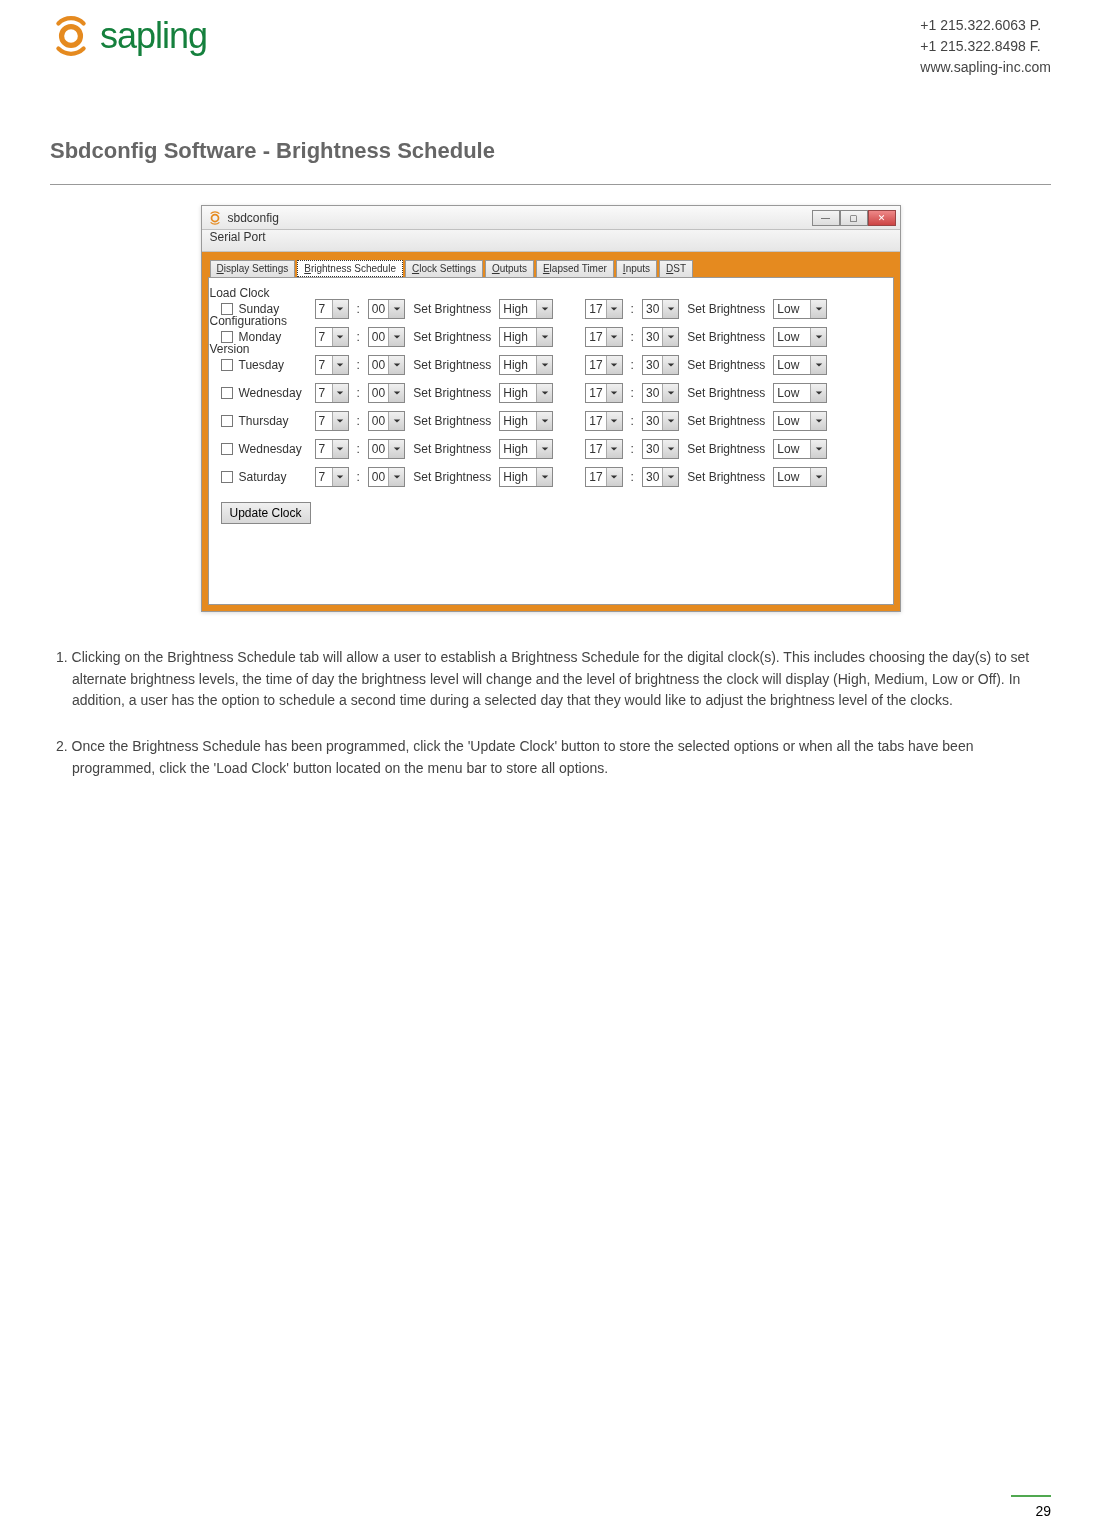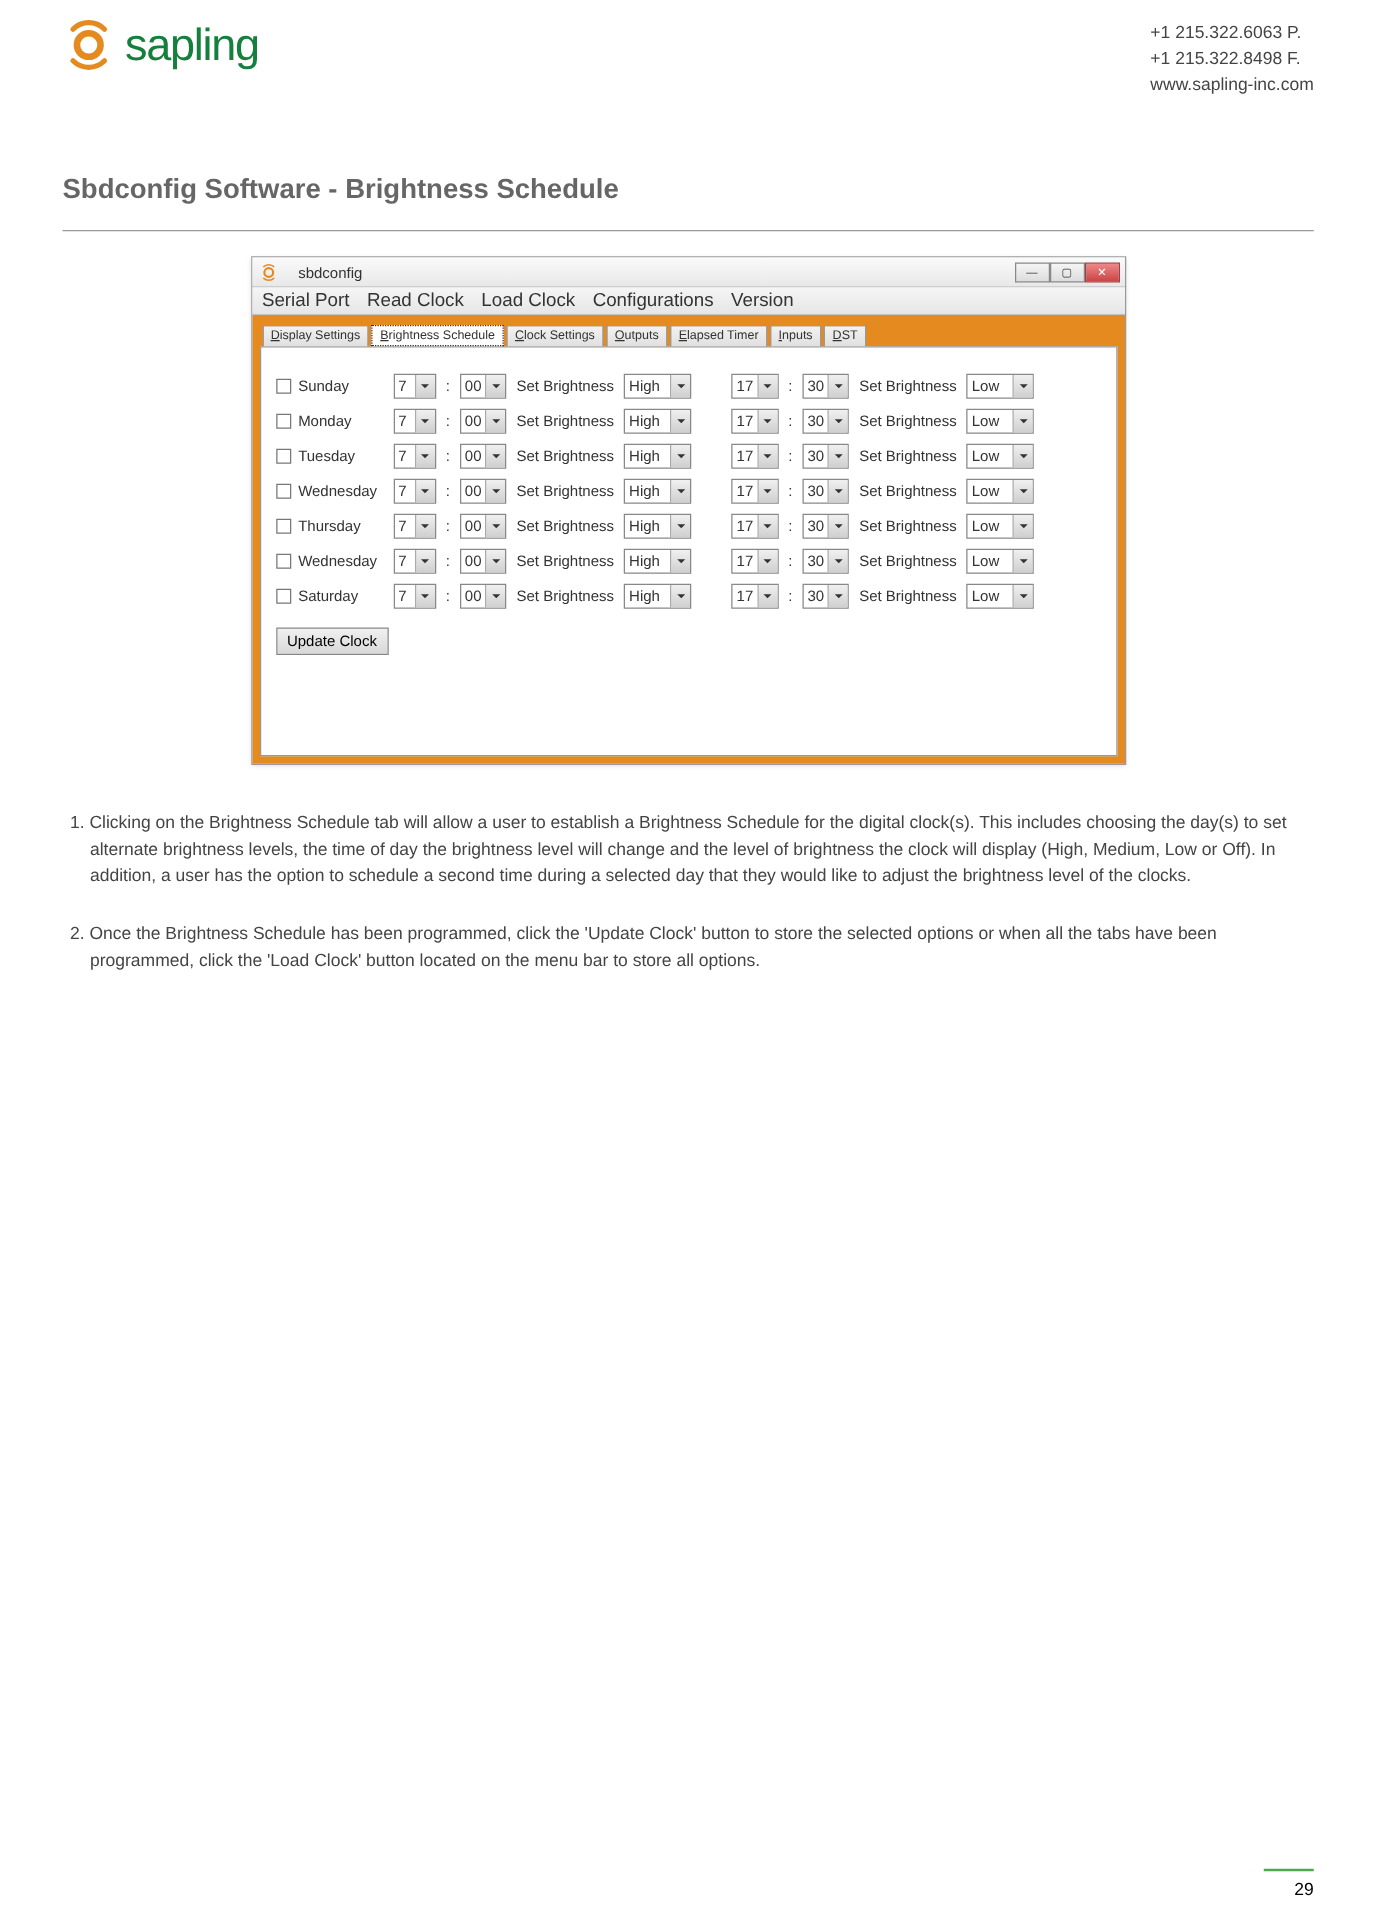--- a/index.html
+++ b/index.html
@@ -37,40 +37,40 @@
     .titlebar {
       height: 24px;
       background: linear-gradient(#fafafa,#e8e8e8);
       display: flex;
       align-items: center;
       justify-content: space-between;
       padding: 0 4px 0 6px;
       border-bottom: 1px solid #c0c0c0;
       font-size: 12px;
     }
-    .titlebar-left { display: flex; align-items: flex-end; gap: 17px; }
+    .titlebar-left { display: flex; align-items: flex-end; gap: 6px; }
     .titlebar-icon { width: 14px; height: 14px; color: #e58a1f; }
     .win-buttons { display: flex; gap: 0; }
     .win-btn {
       width: 28px; height: 16px;
       background: linear-gradient(#f5f5f5,#ddd);
       border: 1px solid #888;
       font-size: 9px;
       display:flex;align-items:center;justify-content:center;
     }
     .win-btn.close { background: linear-gradient(#e88,#c44); color: #fff; border-color:#944;}
     .menubar {
       height: 22px;
       background: linear-gradient(#f5f5f5,#e6e6e6);
       display: flex;
-      align-items: center;
       gap: 14px;
       padding: 0 8px;
-      font-size: 15px;
+      font-size: 12px;
       border-bottom: 1px solid #c4c4c4;
+      flex-direction: column;
     }
     .orange-frame { background: #e58a1f; padding: 6px; }
     .tabstrip {
       display: flex;
       gap: 0;
       background: #e58a1f;
       padding: 2px 2px 0 2px;
       font-size: 10px;
     }
     .tab {

